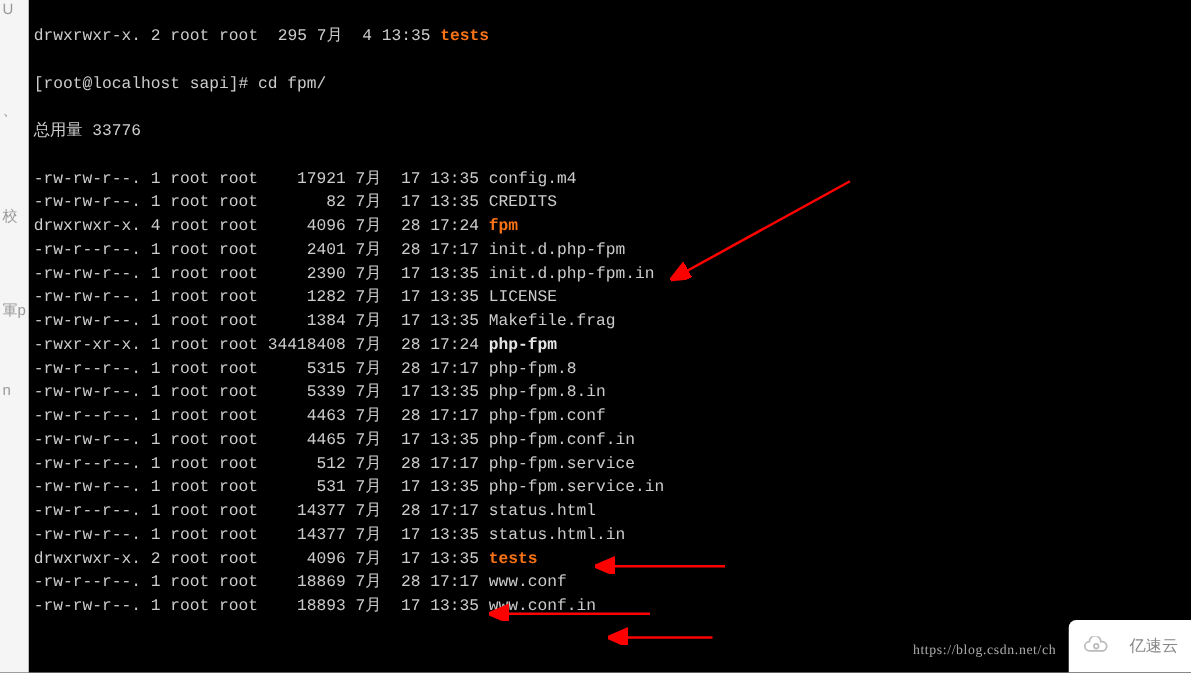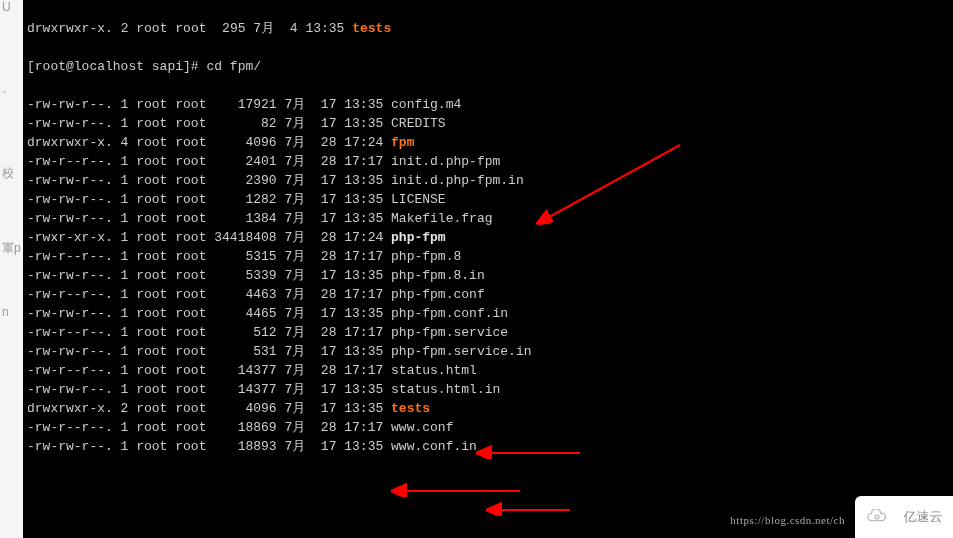--- a/index.html
+++ b/index.html
@@ -94,20 +94,21 @@
   <div class="sidebar-item" style="top:0px">U</div>
   <div class="sidebar-item" style="top:80px">、</div>
   <div class="sidebar-item" style="top:165px">校</div>
   <div class="sidebar-item" style="top:240px">軍p</div>
   <div class="sidebar-item" style="top:305px">n</div>
 </div>
 
 <div class="terminal">
 <div class="term-line"><span>drwxrwxr-x.</span> <span>2</span> <span>root</span> <span>root</span><span>  295</span> <span>7月</span>  <span>4</span> <span>13:35</span> <span class="dir">tests</span></div>
 <div class="term-line"><span class="prompt">[root@localhost sapi]# </span><span>cd fpm/</span></div>
+<div class="term-line">总用量 33776</div>
 <div id="file-rows"><div class="term-line">-rw-rw-r--. 1 root root    17921 7月  17 13:35 <span class="">config.m4</span></div><div class="term-line">-rw-rw-r--. 1 root root       82 7月  17 13:35 <span class="">CREDITS</span></div><div class="term-line">drwxrwxr-x. 4 root root     4096 7月  28 17:24 <span class="dir">fpm</span></div><div class="term-line">-rw-r--r--. 1 root root     2401 7月  28 17:17 <span class="">init.d.php-fpm</span></div><div class="term-line">-rw-rw-r--. 1 root root     2390 7月  17 13:35 <span class="">init.d.php-fpm.in</span></div><div class="term-line">-rw-rw-r--. 1 root root     1282 7月  17 13:35 <span class="">LICENSE</span></div><div class="term-line">-rw-rw-r--. 1 root root     1384 7月  17 13:35 <span class="">Makefile.frag</span></div><div class="term-line">-rwxr-xr-x. 1 root root 34418408 7月  28 17:24 <span class="exe">php-fpm</span></div><div class="term-line">-rw-r--r--. 1 root root     5315 7月  28 17:17 <span class="">php-fpm.8</span></div><div class="term-line">-rw-rw-r--. 1 root root     5339 7月  17 13:35 <span class="">php-fpm.8.in</span></div><div class="term-line">-rw-r--r--. 1 root root     4463 7月  28 17:17 <span class="">php-fpm.conf</span></div><div class="term-line">-rw-rw-r--. 1 root root     4465 7月  17 13:35 <span class="">php-fpm.conf.in</span></div><div class="term-line">-rw-r--r--. 1 root root      512 7月  28 17:17 <span class="">php-fpm.service</span></div><div class="term-line">-rw-rw-r--. 1 root root      531 7月  17 13:35 <span class="">php-fpm.service.in</span></div><div class="term-line">-rw-r--r--. 1 root root    14377 7月  28 17:17 <span class="">status.html</span></div><div class="term-line">-rw-rw-r--. 1 root root    14377 7月  17 13:35 <span class="">status.html.in</span></div><div class="term-line">drwxrwxr-x. 2 root root     4096 7月  17 13:35 <span class="dir">tests</span></div><div class="term-line">-rw-r--r--. 1 root root    18869 7月  28 17:17 <span class="">www.conf</span></div><div class="term-line">-rw-rw-r--. 1 root root    18893 7月  17 13:35 <span class="">www.conf.in</span></div></div>
 
 
 
 
 
 </div>
 
 <svg class="arrow" style="left:0;top:0;width:953px;height:538px">
   <defs>

